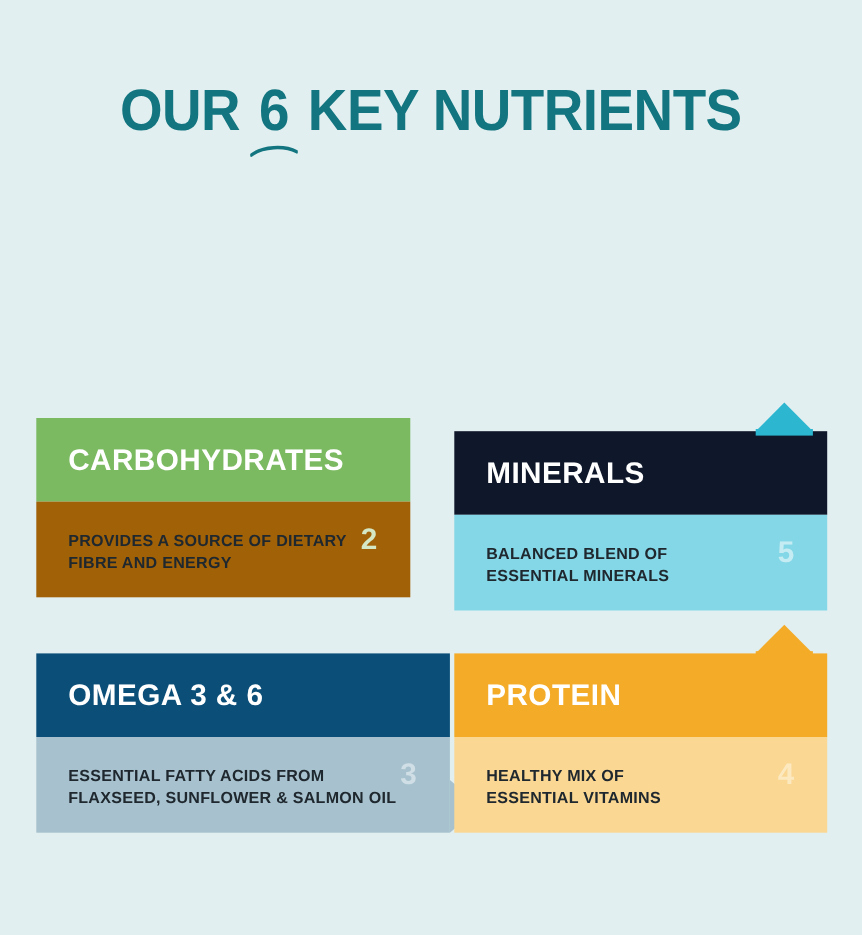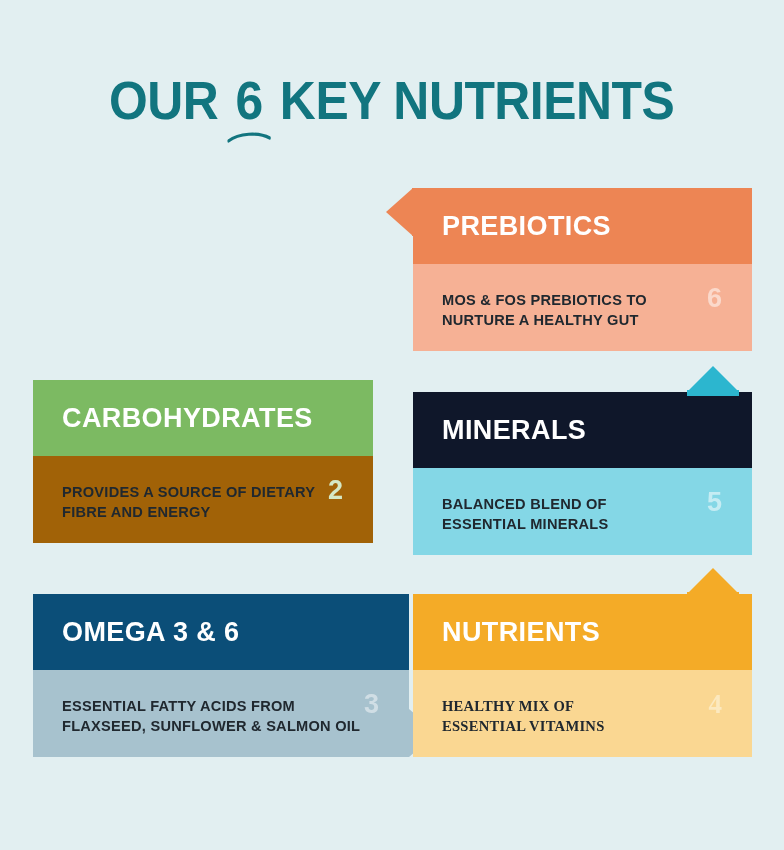--- a/index.html
+++ b/index.html
@@ -165,21 +165,21 @@
   #card-omega .tail-right {
     right: -28px; top: 39px;
     border-top: 24px solid transparent;
     border-bottom: 24px solid transparent;
     border-left: 28px solid #a7c2ce;
   }
 
   
   #card-vitamins { left: 413px; top: 594px; width: 339px; }
   #card-vitamins .card-head { background: #f4ab27; }
-  #card-vitamins .card-body { background: #fad792; height: 87px; font-family: Liberation Serif, serif; }
+  #card-vitamins .card-body { background: #fad792; height: 87px; }
   #card-vitamins .card-num { color: #fce9bf; }
   #card-vitamins .tail-up {
     right: 13px; top: -26px;
     border-left: 26px solid transparent;
     border-right: 26px solid transparent;
     border-bottom: 26px solid #f4ab27;
   }
   #card-vitamins .tail-up-fill {
     position: absolute;
     right: 13px; top: -2px; width: 52px; height: 6px;
@@ -193,32 +193,20 @@
   <h1 class="title"><span>OUR</span>&nbsp;<span class="num"><span>6</span><span class="swoosh">
           <svg width="46" height="13" viewBox="0 0 46 13">
             <path d="M1 11 C 12 3, 33 2, 45 8" stroke="#12757f" stroke-width="3.2" fill="none" stroke-linecap="round"></path>
           </svg>
         </span></span>&nbsp;<span>KEY NUTRIENTS</span></h1>
 </div>
 
 <div class="board">
 
 
-  <div class="card" id="card-prebiotics">
-    <div class="card-head">
-      <span class="arrow tail-left"></span>
-      <span class="tail-left-fill"></span>
-      <span>PREBIOTICS</span>
-    </div>
-    <div class="card-body">
-      <div class="card-desc">MOS &amp; FOS PREBIOTICS TO
-NURTURE A HEALTHY GUT</div>
-      <div class="card-num">6</div>
-    </div>
-  </div>
 
   <div class="card" id="card-carbs">
     <div class="card-head">
       <span>CARBOHYDRATES</span>
     </div>
     <div class="card-body">
       <div class="card-desc">PROVIDES A SOURCE OF DIETARY
 FIBRE AND ENERGY</div>
       <div class="card-num">2</div>
       <span class="arrow tail-down"></span>
@@ -247,21 +235,21 @@
 FLAXSEED, SUNFLOWER &amp; SALMON OIL</div>
       <div class="card-num">3</div>
       <span class="arrow tail-right"></span>
     </div>
   </div>
 
   <div class="card" id="card-vitamins">
     <div class="card-head">
       <span class="arrow tail-up"></span>
       <span class="tail-up-fill"></span>
-      <span>NUTRIENTS</span>
+      <span>PROTEIN</span>
     </div>
     <div class="card-body">
       <div class="card-desc">HEALTHY MIX OF
 ESSENTIAL VITAMINS</div>
       <div class="card-num">4</div>
     </div>
   </div>
 
 </div>
 

